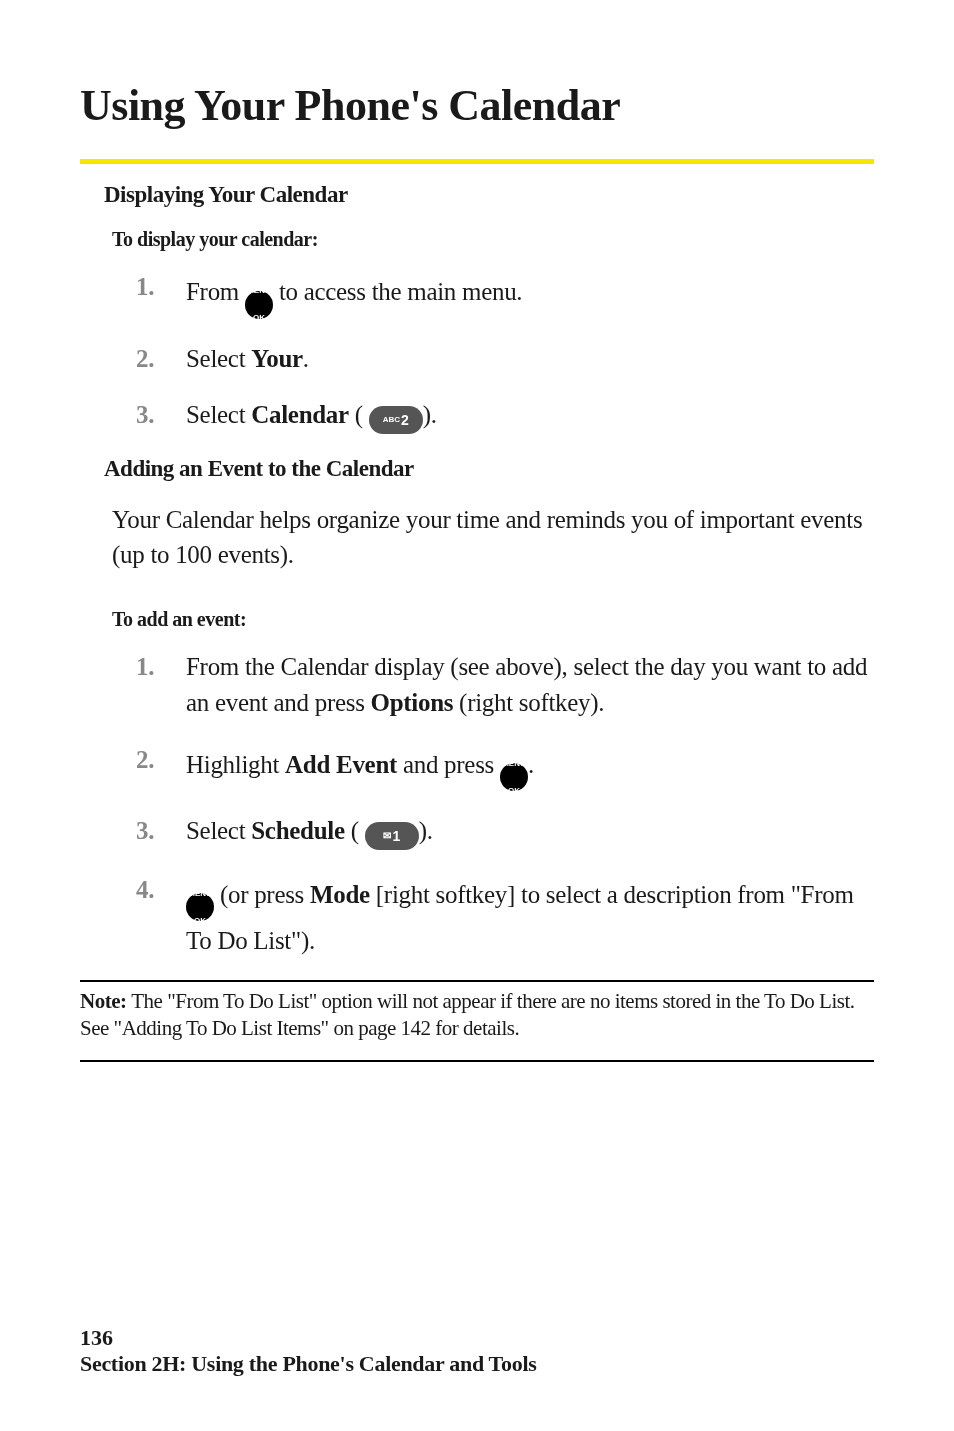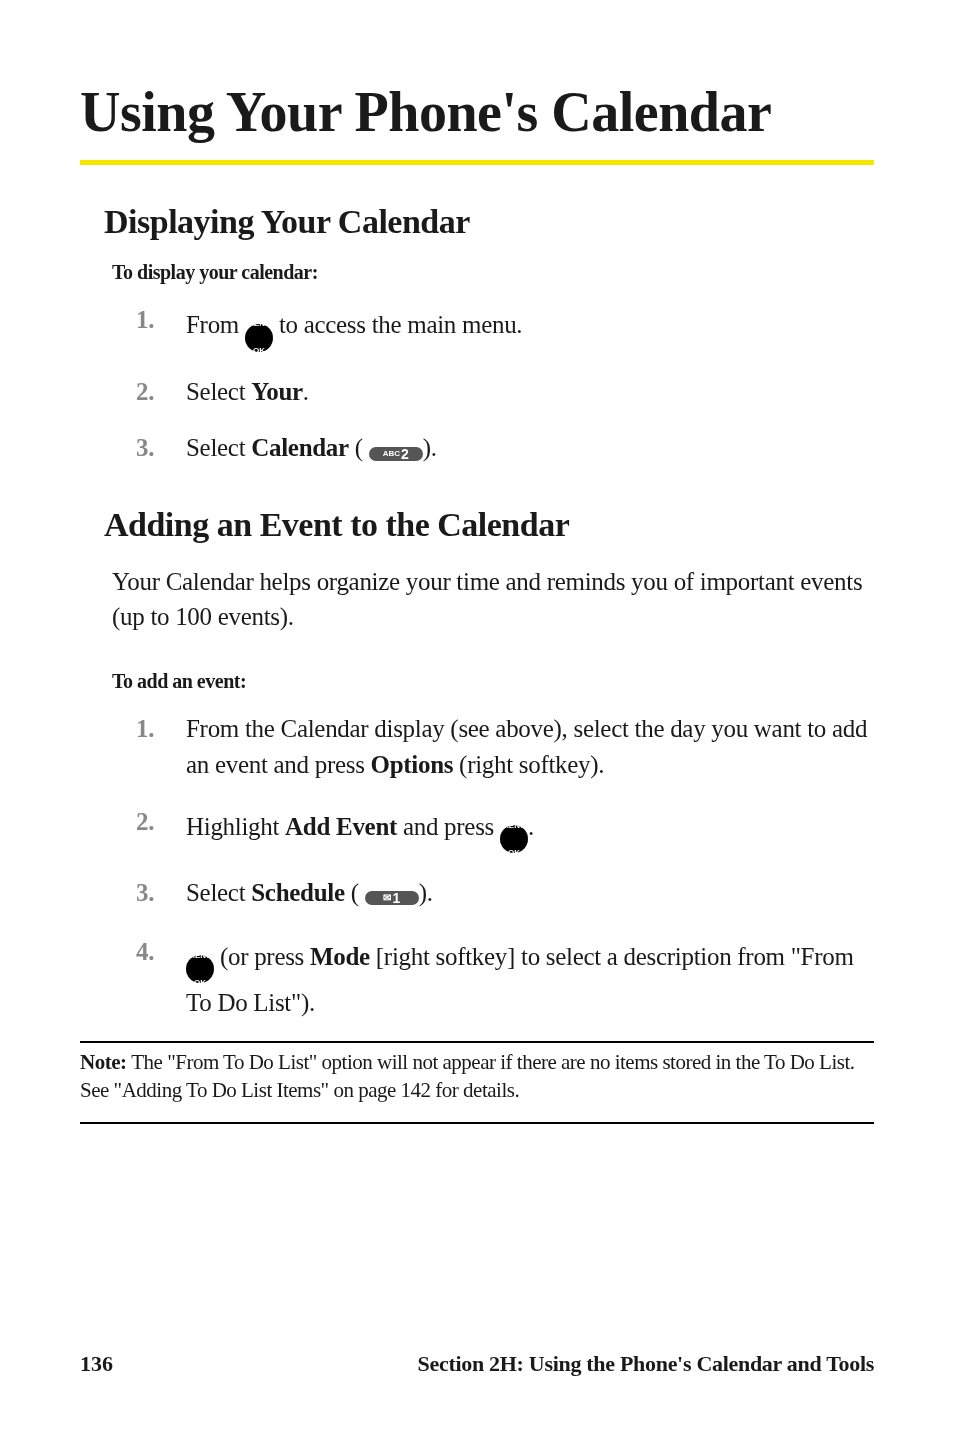--- a/index.html
+++ b/index.html
@@ -7,31 +7,31 @@
   body {
     width: 954px;
     height: 1431px;
     background: #ffffff;
     font-family: Georgia, 'Times New Roman', serif;
     color: #1a1a1a;
     position: relative;
     padding: 80px 80px 0 80px;
   }
   .title {
-    font-size: 56px;
+    font-size: 44px;
     font-weight: 700;
     letter-spacing: -0.5px;
     margin: 0 0 0 0;
-    padding-bottom: 16px;
+    padding-bottom: 28px;
     border-bottom: 5px solid #f7e600;
   }
   .section-heading {
-    font-size: 34px;
-    font-weight: 700;
-    margin: 38px 0 20px 24px;
+    font-size: 23px;
+    font-weight: 700;
+    margin: 18px 0 20px 24px;
     letter-spacing: -0.5px;
   }
   .lead {
     font-size: 20px;
     font-weight: 700;
     margin: 18px 0 18px 32px;
     letter-spacing: -0.5px;
   }
   .para {
     font-size: 25px;
@@ -85,21 +85,21 @@
     letter-spacing: 0;
     gap: 20px;
   }
   .icon-round .l1 { font-size: 8px; }
   .icon-round .l2 { font-size: 8px; margin-top: -1px; }
   .icon-pill {
     display: inline-flex;
     align-items: center;
     justify-content: center;
     width: 54px;
-    height: 14px;
+    height: 28px;
     background: #555;
     color: #fff;
     border-radius: 999px;
     font-size: 12px;
     font-weight: 700;
     line-height: 1;
     gap: 1px;
     font-family: Arial, sans-serif;
     letter-spacing: 0;
   }
@@ -120,20 +120,21 @@
   .footer {
     position: absolute;
     bottom: 54px;
     left: 80px;
     right: 80px;
     display: flex;
     justify-content: space-between;
     align-items: flex-start;
     font-size: 22px;
     font-weight: 700;
+    flex-direction: column;
   }
   .footer .page-no { }
   .footer .sect { letter-spacing: -0.3px; }
 </style>
 </head>
 <body>
 
 <h1 class="title">Using Your Phone's Calendar</h1>
 
 <h2 class="section-heading">Displaying Your Calendar</h2>

